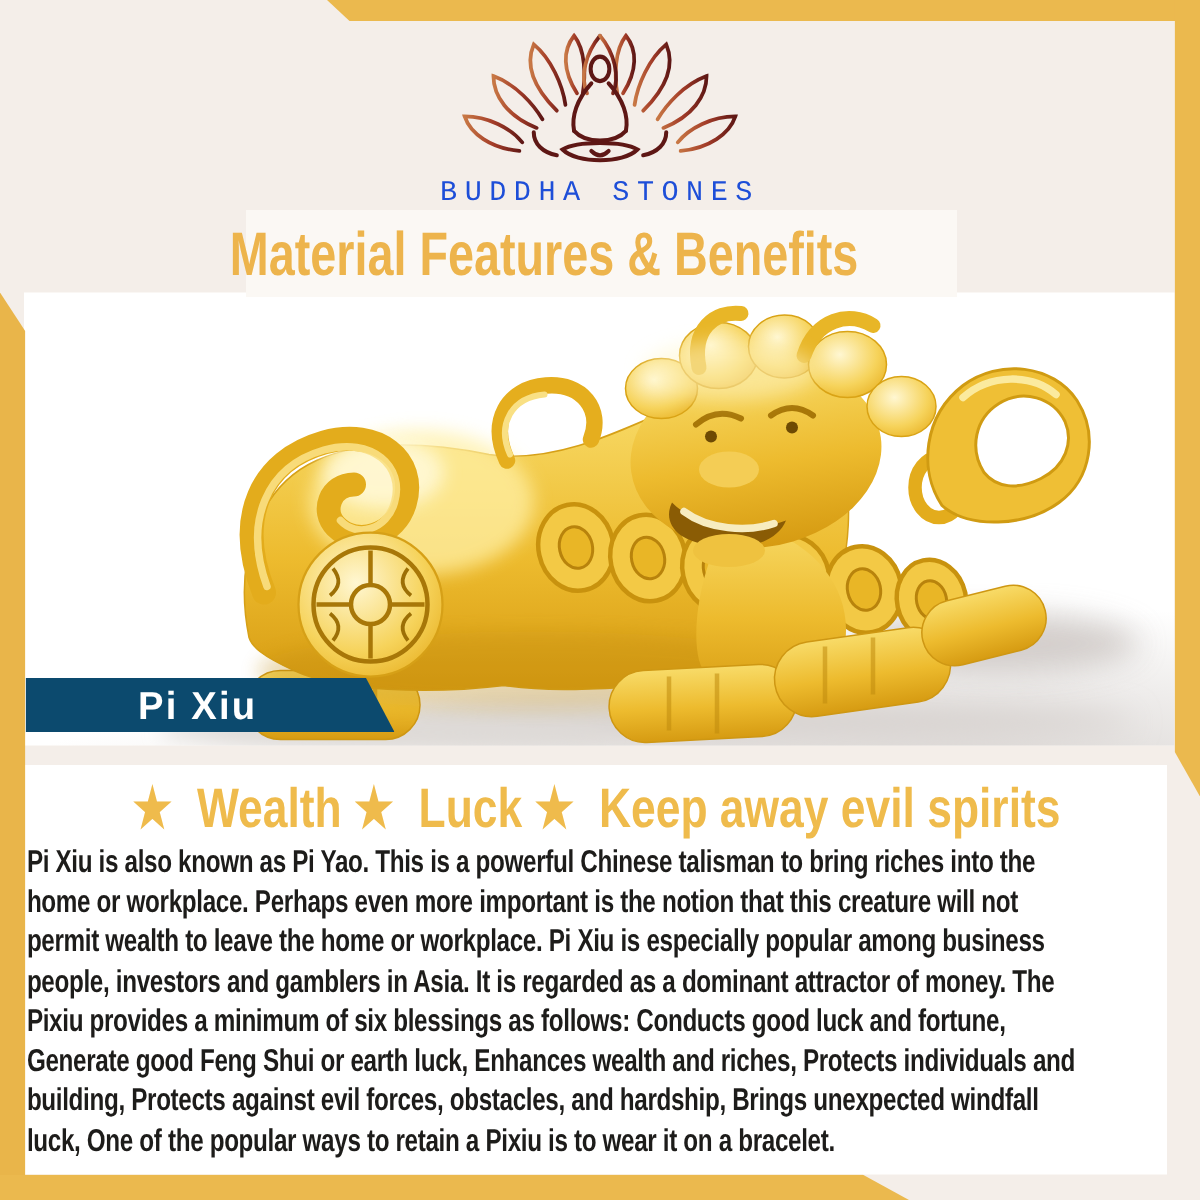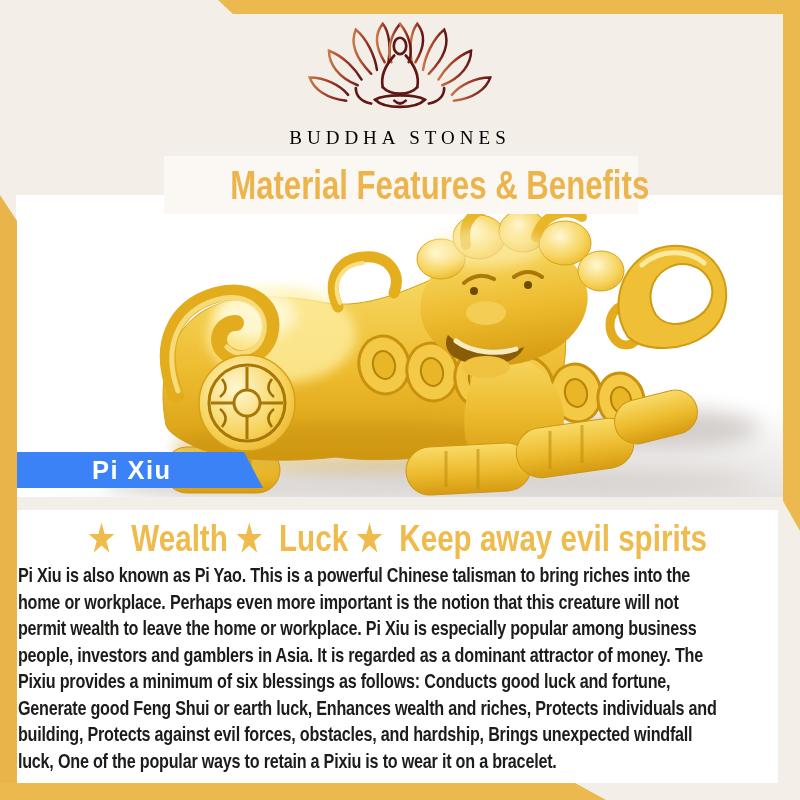--- a/index.html
+++ b/index.html
@@ -10,36 +10,36 @@
             clip-path:polygon(218px 0,800px 0,800px 14px,233px 14px);z-index:6;}
   .stripe-right{position:absolute;left:783px;top:0;width:17px;height:531px;background:#EBB94E;
             clip-path:polygon(0 0,17px 0,17px 531px,0 501px);z-index:6;}
   .stripe-left{position:absolute;left:0;top:195px;width:17px;height:605px;background:#E9B54A;
             clip-path:polygon(0 0,17px 26px,17px 605px,0 605px);z-index:6;}
   .band-bottom{position:absolute;left:0;top:783px;width:800px;height:17px;background:#EBB94E;
             clip-path:polygon(0 0,575px 0,606px 17px,0 17px);z-index:6;}
   
   .logo-wrap{position:absolute;left:0;top:20px;width:800px;text-align:center;z-index:2;}
   .logo-svg{display:block;margin:0 auto;}
-  .brand-name{margin-top:11px;font-family:Liberation Serif, serif;font-size:19px;
-              letter-spacing:5px;color:#000000;font-weight:500;}
-  
-  .header-panel{position:absolute;left:164px;top:156px;width:474px;height:58px;background:#FBF8F4;
-                display:flex;align-items:center;justify-content:flex-start;z-index:2;}
+  .brand-name{margin-top:1px;font-family:Liberation Mono, monospace;font-size:19px;
+              letter-spacing:5px;color:#1d4ed8;font-weight:500;}
+  
+  .header-panel{position:absolute;left:164px;top:140px;width:474px;height:58px;background:#FBF8F4;
+                display:flex;align-items:center;justify-content:flex-end;z-index:2;}
   .header-title{font-size:41px;font-weight:bold;color:#EDB44C;white-space:nowrap;
                 transform:scaleX(0.76);}
   
   .photo{position:absolute;left:16px;top:195px;width:767px;height:302px;z-index:1;
          background:
            radial-gradient(100% 80% at 82% 112%, #D5D0CD 0%, rgba(213,208,205,0) 55%),
            radial-gradient(90% 60% at 38% 118%, #E4E0DD 0%, rgba(228,224,221,0) 50%),
            #FFFFFF;}
   .photo svg{position:absolute;left:0;top:0;}
   
-  .badge{position:absolute;left:17px;top:452px;width:246px;height:36px;background:#3b82f6;
+  .badge{position:absolute;left:17px;top:452px;width:246px;height:36px;background:#0c4a6e;
          clip-path:polygon(0 0,227px 0,246px 36px,0 36px);z-index:4;
          display:flex;align-items:center;justify-content:center;}
   .badge-label{color:#FFFFFF;font-weight:bold;font-size:26px;letter-spacing:1.5px;
                padding-right:16px;transform:scaleX(0.98);}
   
   .content{position:absolute;left:11px;top:510px;width:767px;height:273px;background:#FFFFFF;z-index:2;}
   .headline{margin-top:7px;text-align:center;}
   .headline span{display:inline-block;font-size:37px;font-weight:bold;color:#EFBB4C;
                  transform:scaleX(0.8);white-space:pre;}
   .para{margin-top:2px;padding-left:9px;width:130%;transform:scaleX(0.77);transform-origin:0 0;}

